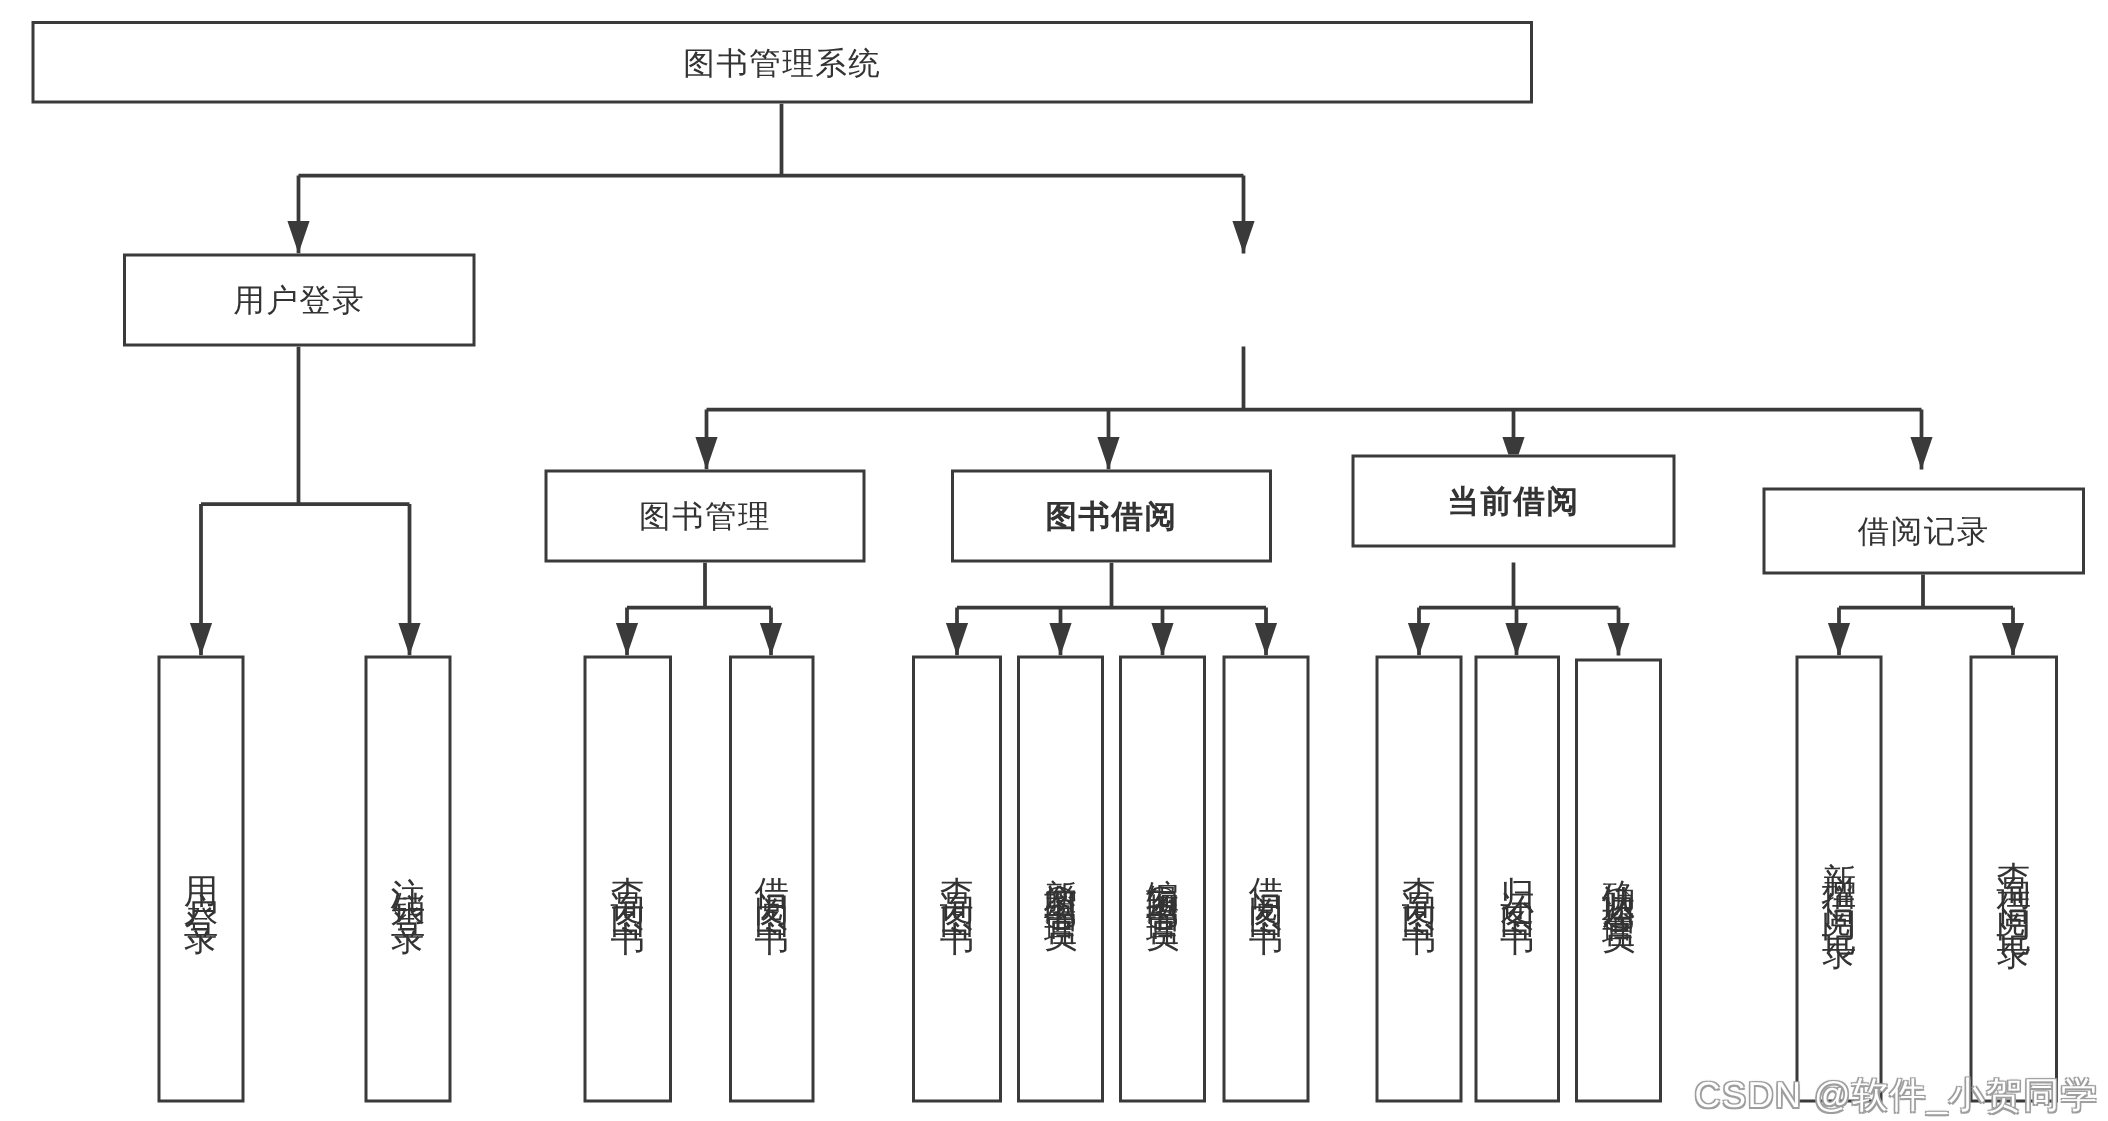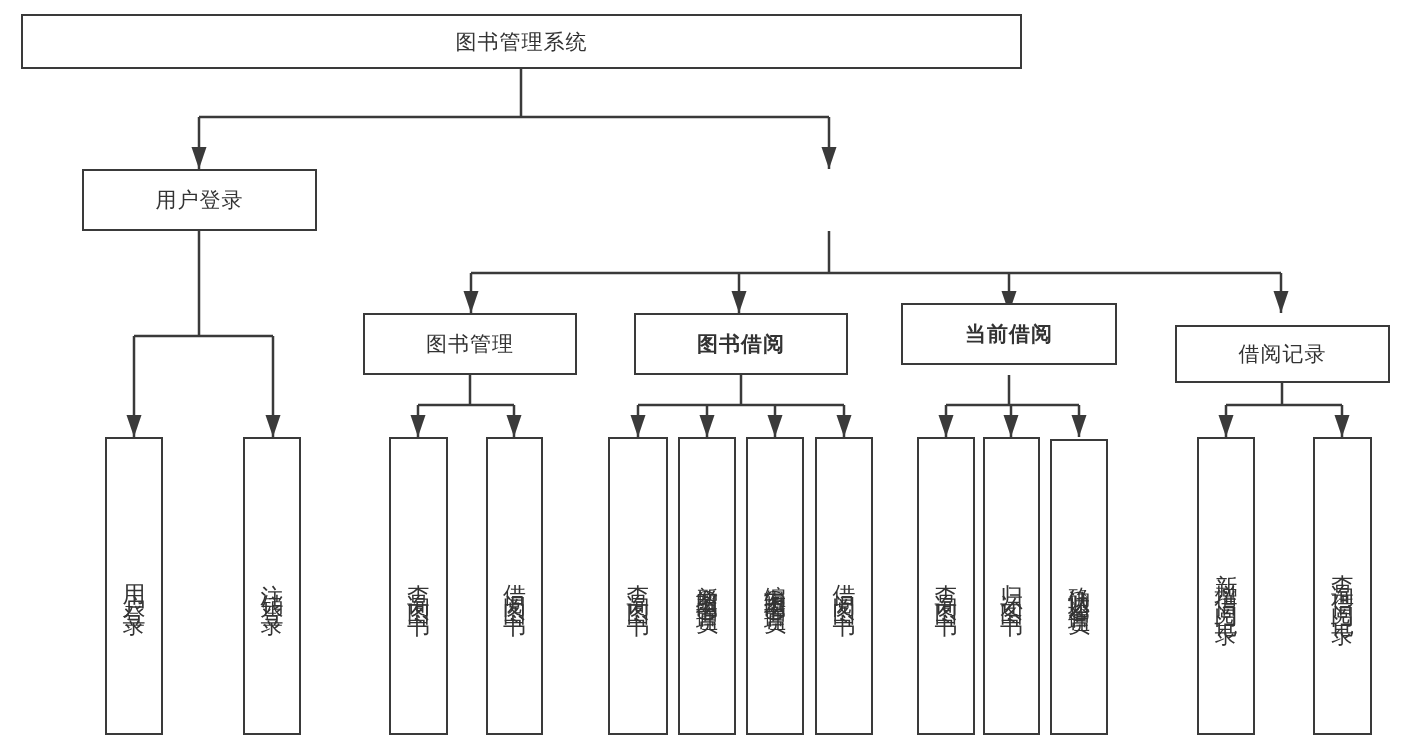--- a/index.html
+++ b/index.html
@@ -139,14 +139,15 @@
     <span>确认归还（管理员）</span>
   </div>
 
   <div class="node v-node" style="left:1197px; top:437px; width:58px; height:298px;">
     <span>新增借阅记录</span>
   </div>
   <div class="node v-node" style="left:1313px; top:437px; width:59px; height:298px;">
     <span>查询借阅记录</span>
   </div>
 
+  <div class="watermark">CSDN @软件_小贺同学</div>
 
 </div>
 
 </body></html>

